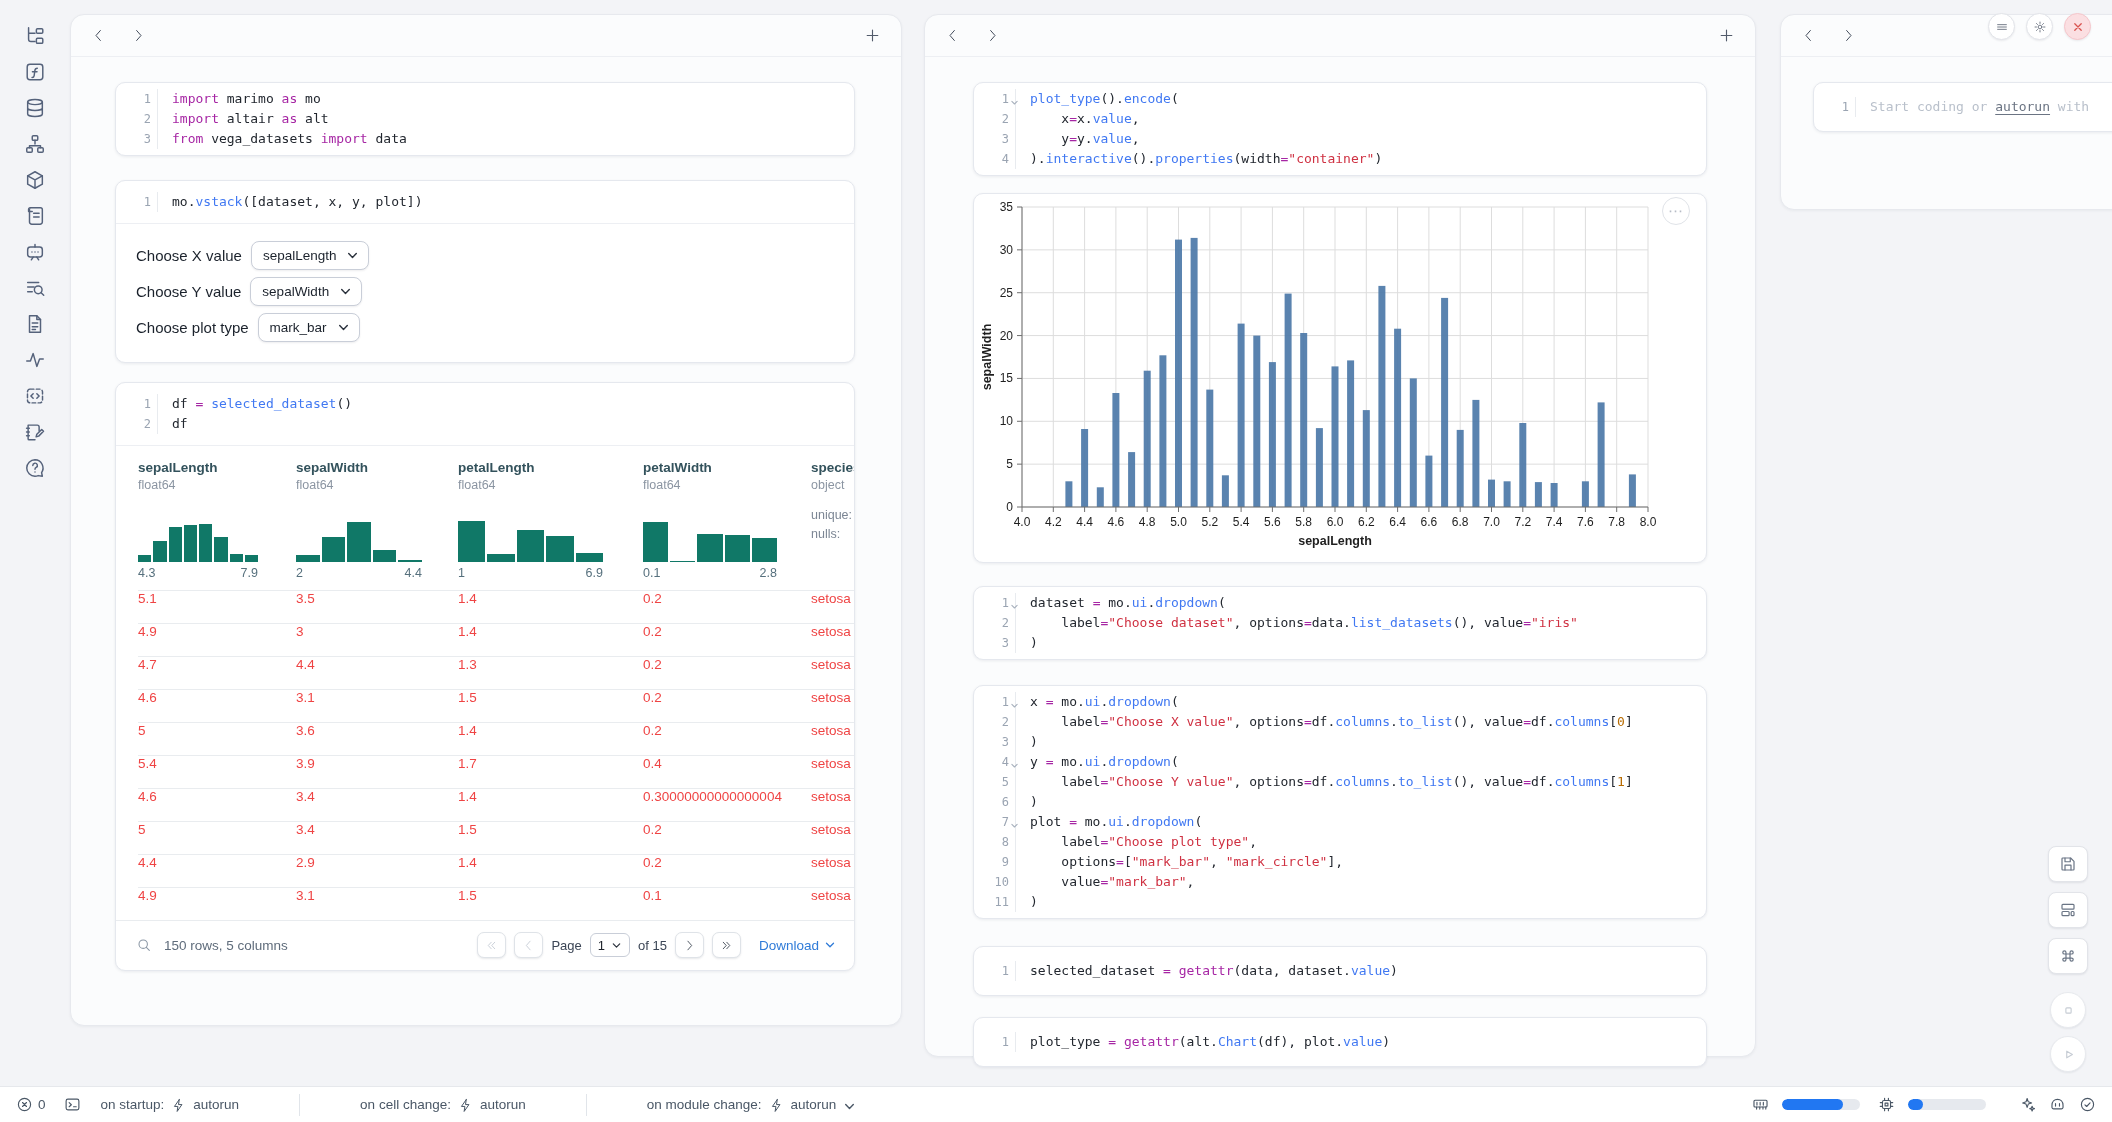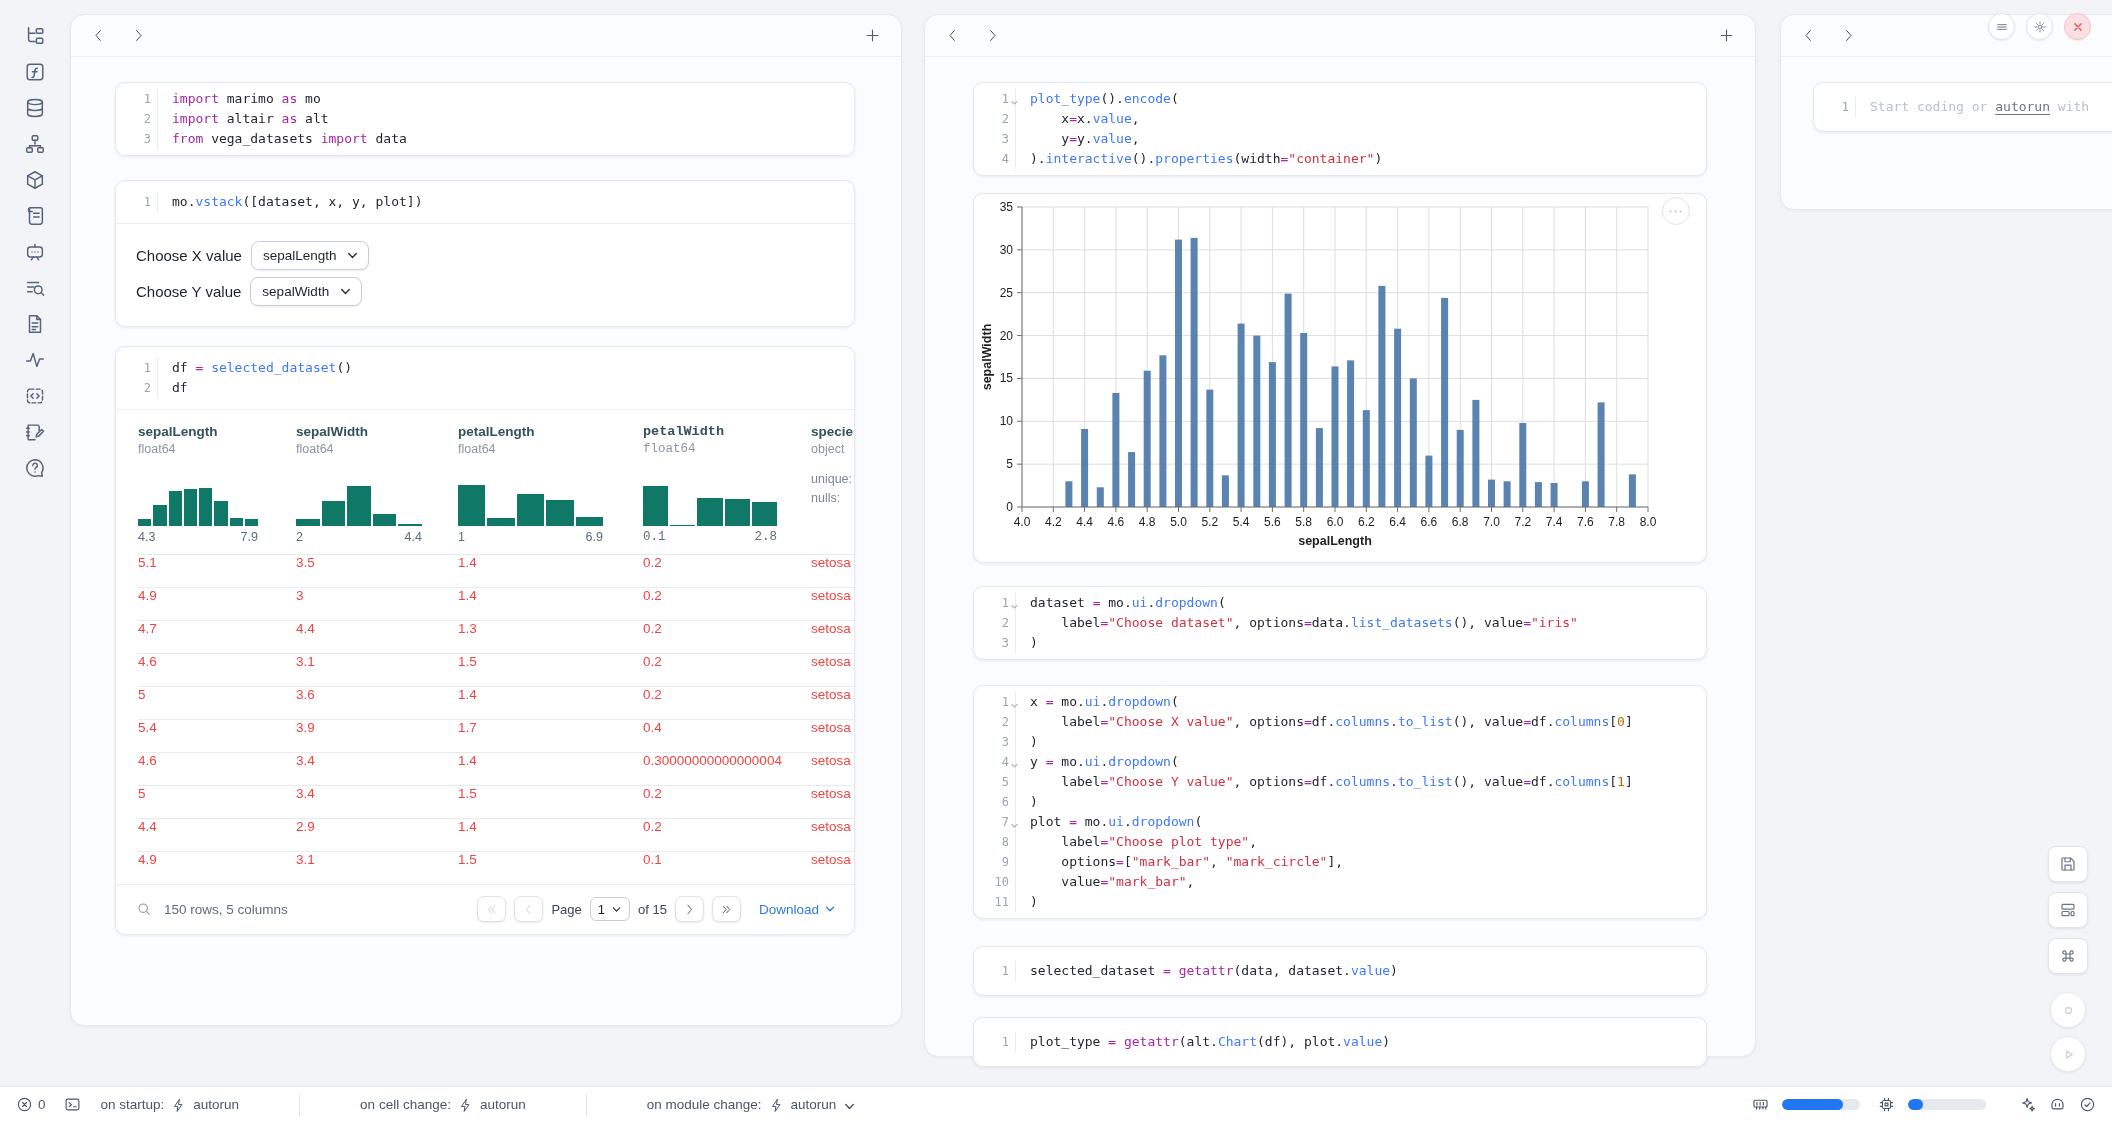--- a/index.html
+++ b/index.html
@@ -239,20 +239,31 @@
             <span>Choose Y value</span>
             <span class="select">
               <span>sepalWidth</span>
               <span style="display: flex;">
                 <svg viewBox="0 0 24 24" fill="none" stroke="currentColor" stroke-width="2.6" stroke-linecap="round" stroke-linejoin="round" width="100%" height="100%">
                   <polyline points="5 8.5 12 15.5 19 8.5"></polyline>
                 </svg>
               </span>
             </span>
           </div>
+          <div class="control-row">
+            <span>Choose plot type</span>
+            <span class="select">
+              <span>mark_bar</span>
+              <span style="display: flex;">
+                <svg viewBox="0 0 24 24" fill="none" stroke="currentColor" stroke-width="2.6" stroke-linecap="round" stroke-linejoin="round" width="100%" height="100%">
+                  <polyline points="5 8.5 12 15.5 19 8.5"></polyline>
+                </svg>
+              </span>
+            </span>
+          </div>
         </div>
     </div>
     <div class="cell" style="margin:19px 46px 0 44px;">
       <div style="padding:5px 0;">
           <div class="code-block">
             <div class="code-line"><span class="ln">1</span><span class="code-text"><span class="tok-p">df </span><span class="tok-k">=</span><span class="tok-p"> </span><span class="tok-f">selected_dataset</span><span class="tok-p">()</span></span></div>
             <div class="code-line"><span class="ln">2</span><span class="code-text"><span class="tok-p">df</span></span></div>
           </div>
         </div>
       <div class="cell-divider"></div>
@@ -300,21 +311,21 @@
                   <div style="height: 8px;"></div>
                   <div style="height: 32px;"></div>
                   <div style="height: 26px;"></div>
                   <div style="height: 9px;"></div>
                 </div>
                 <div class="hist-range" style="width: 145px;">
                   <span>1</span>
                   <span>6.9</span>
                 </div>
               </div>
-              <div class="df-hcol" style="width: 168px; font-family: Liberation Mono, monospace;">
+              <div class="df-hcol" style="width: 168px;">
                 <div class="df-hname">petalWidth</div>
                 <div class="df-hdtype">float64</div>
                 <div class="hist" style="width: 134px;">
                   <div style="height: 40px;"></div>
                   <div style="height: 1px;"></div>
                   <div style="height: 28px;"></div>
                   <div style="height: 27px;"></div>
                   <div style="height: 24px;"></div>
                 </div>
                 <div class="hist-range" style="width: 134px;">

